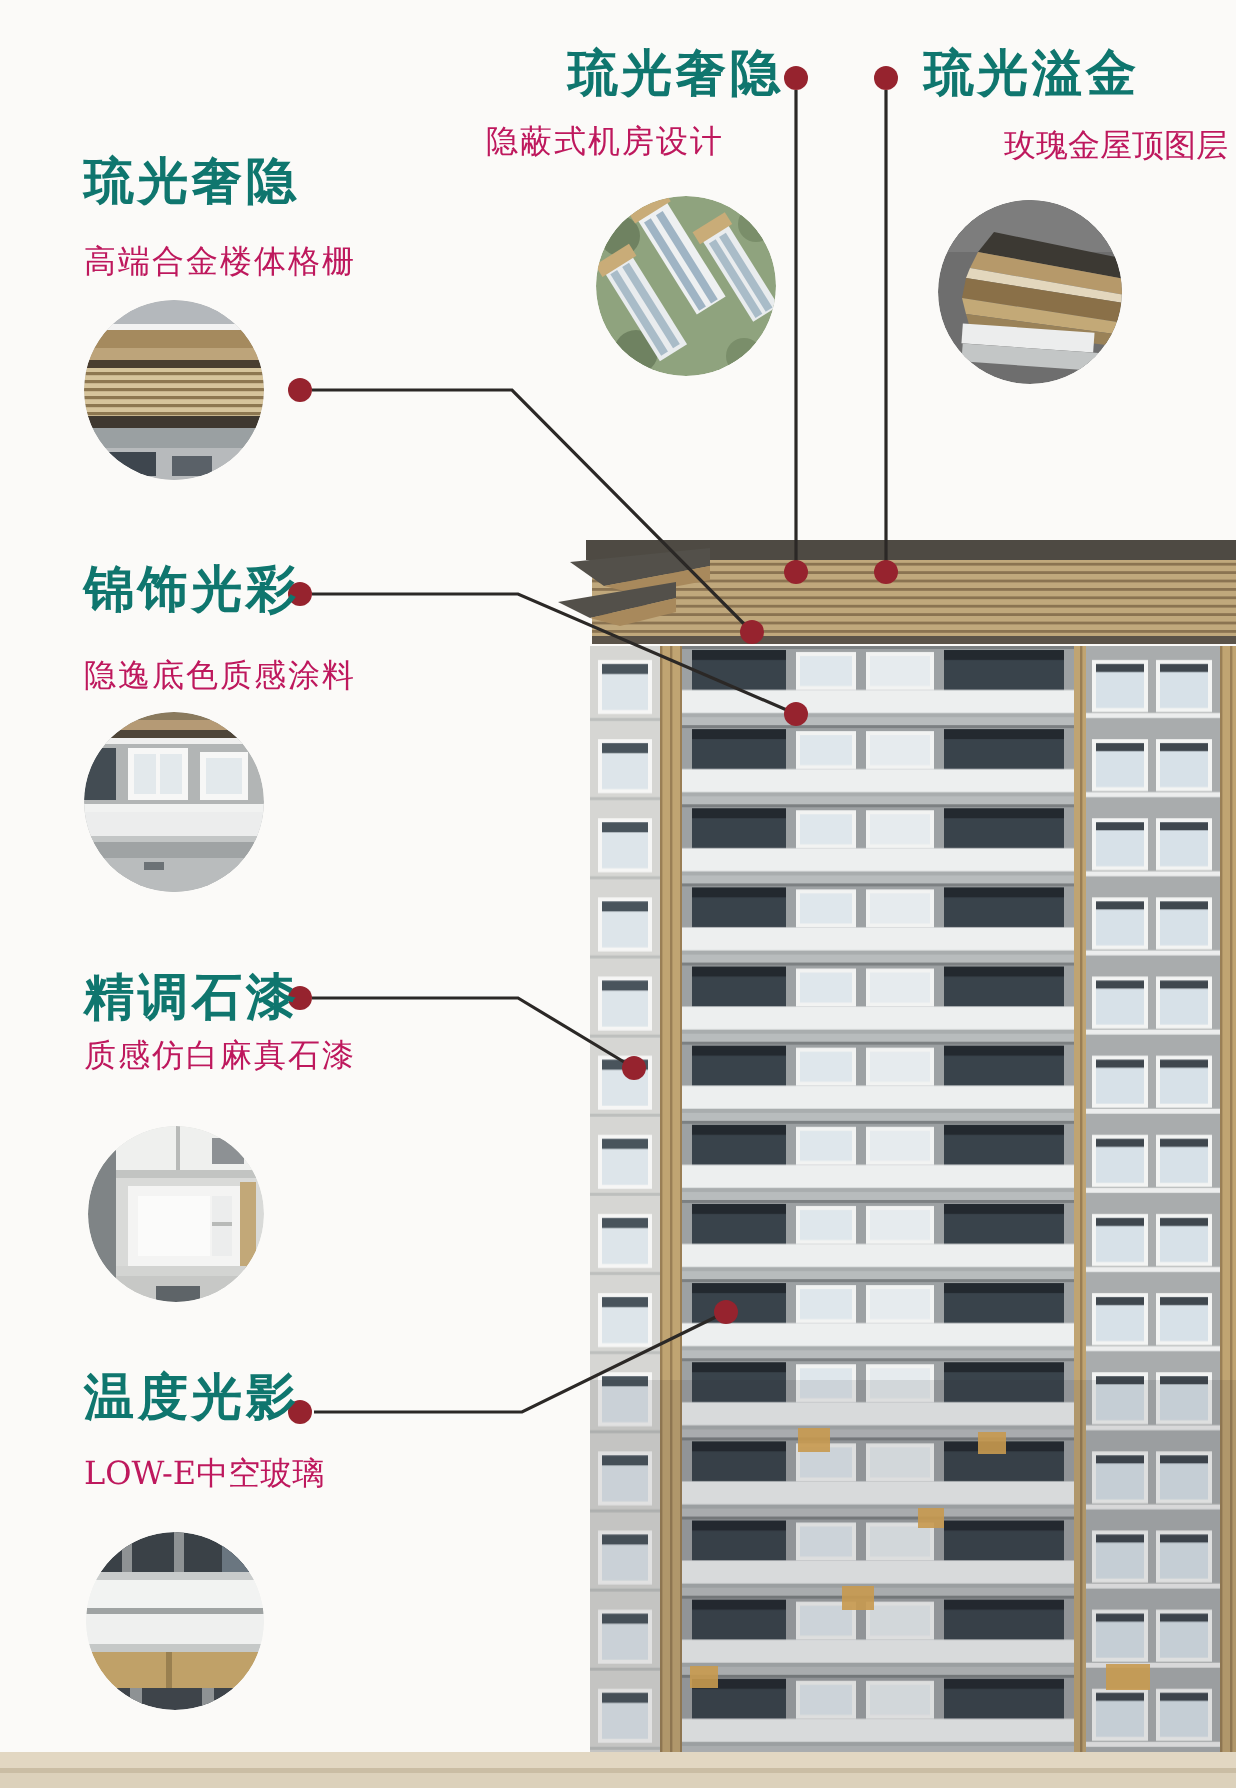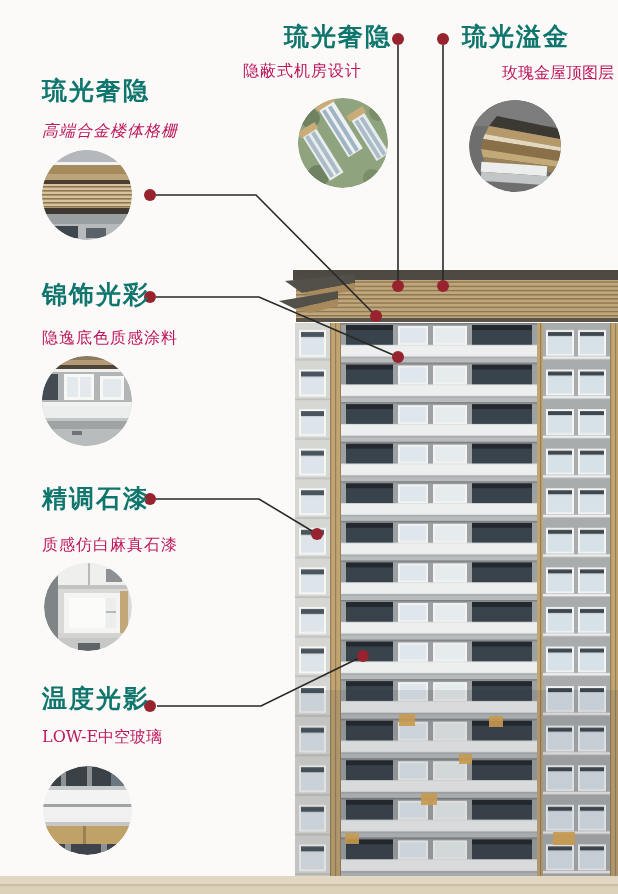--- a/index.html
+++ b/index.html
@@ -128,21 +128,21 @@
     <circle cx="363" cy="656" r="6"></circle>
     <circle cx="398" cy="39" r="6"></circle>
     <circle cx="443" cy="39" r="6"></circle>
     <circle cx="398" cy="286" r="6"></circle>
     <circle cx="443" cy="286" r="6"></circle>
   </g>
 </svg>
 
 <div class="callout" style="left:42px;top:78px;">
   <div class="callout-title">琉光奢隐</div>
-  <div class="callout-sub" style="margin-top:20px;font-style:italic;">高端合金楼体格栅</div>
+  <div class="callout-sub" style="margin-top:20px;">高端合金楼体格栅</div>
 </div>
 <svg class="thumb" style="left:42px;top:150px;" width="90" height="90">
   <defs>
     <clipPath id="c1">
         <circle cx="45" cy="45" r="45"></circle>
       </clipPath>
     <pattern id="fineStripes" width="6" height="4" patternUnits="userSpaceOnUse">
       <rect width="6" height="4" fill="#d6c49c"></rect>
       <rect width="6" height="1.6" fill="#8d7751"></rect>
     </pattern>
@@ -248,21 +248,21 @@
     <rect y="50" width="90" height="12" fill="#eceded"></rect>
     <rect y="62" width="90" height="3" fill="#c3c6c6"></rect>
     <rect y="65" width="90" height="8" fill="#9fa3a4"></rect>
     <rect y="73" width="90" height="17" fill="#b9bcbd"></rect>
     <rect x="30" y="75" width="10" height="4" fill="#6c7276"></rect>
   </g>
 </svg>
 
 <div class="callout" style="left:42px;top:486px;">
   <div class="callout-title">精调石漆</div>
-  <div class="callout-sub" style="margin-top:26px;">质感仿白麻真石漆</div>
+  <div class="callout-sub" style="margin-top:9px;">质感仿白麻真石漆</div>
 </div>
 <svg class="thumb" style="left:44px;top:563px;" width="88" height="88">
   <defs>
       <clipPath id="c5">
         <circle cx="44" cy="44" r="44"></circle>
       </clipPath>
     </defs>
   <g clip-path="url(#c5)">
     <rect width="88" height="88" fill="#d9dad8"></rect>
     <rect width="14" height="88" fill="#7f8486"></rect>

